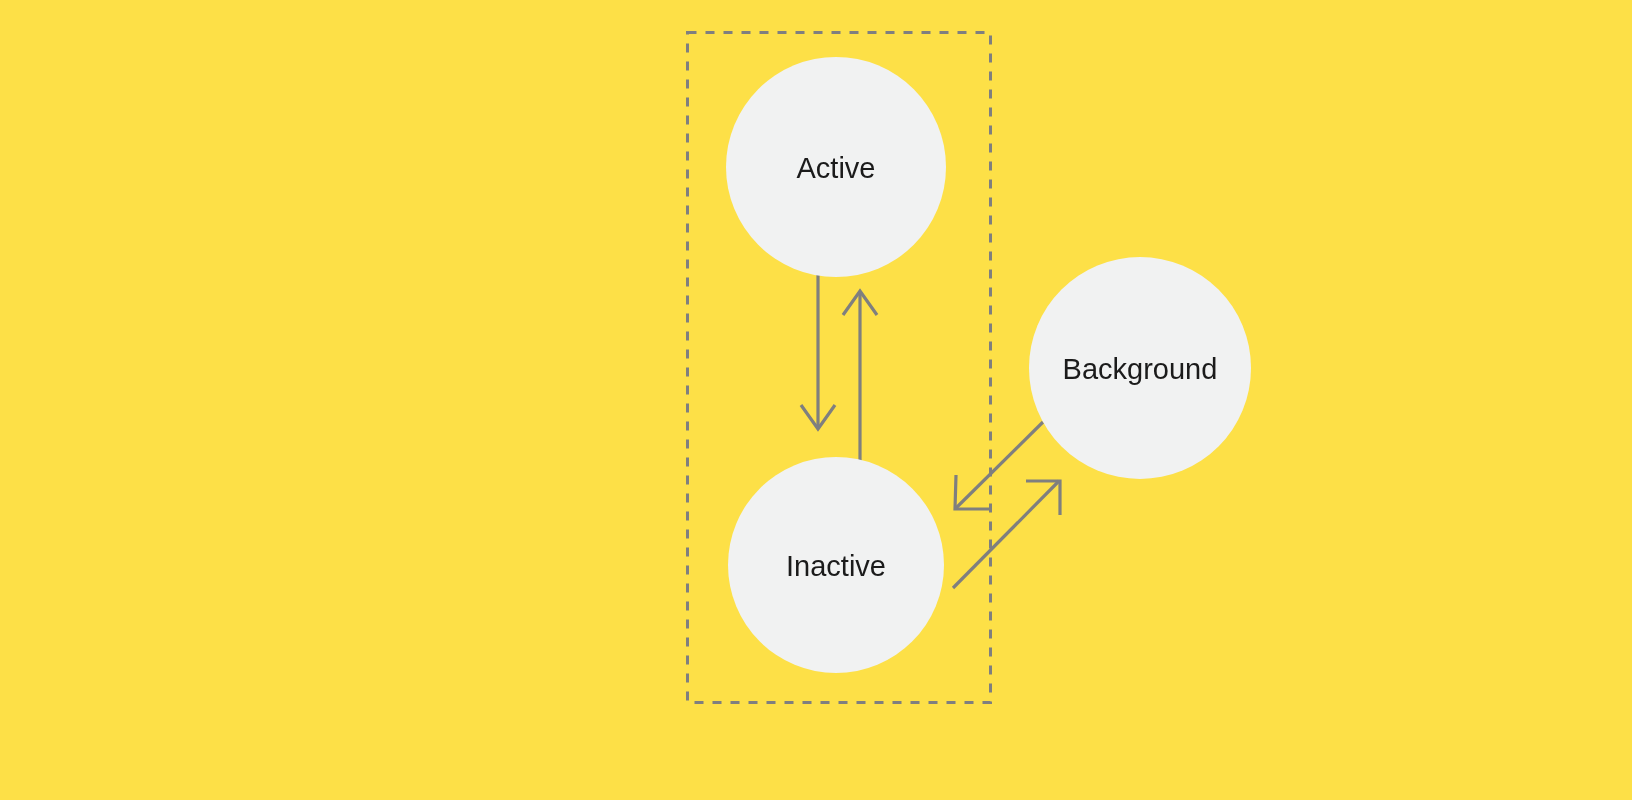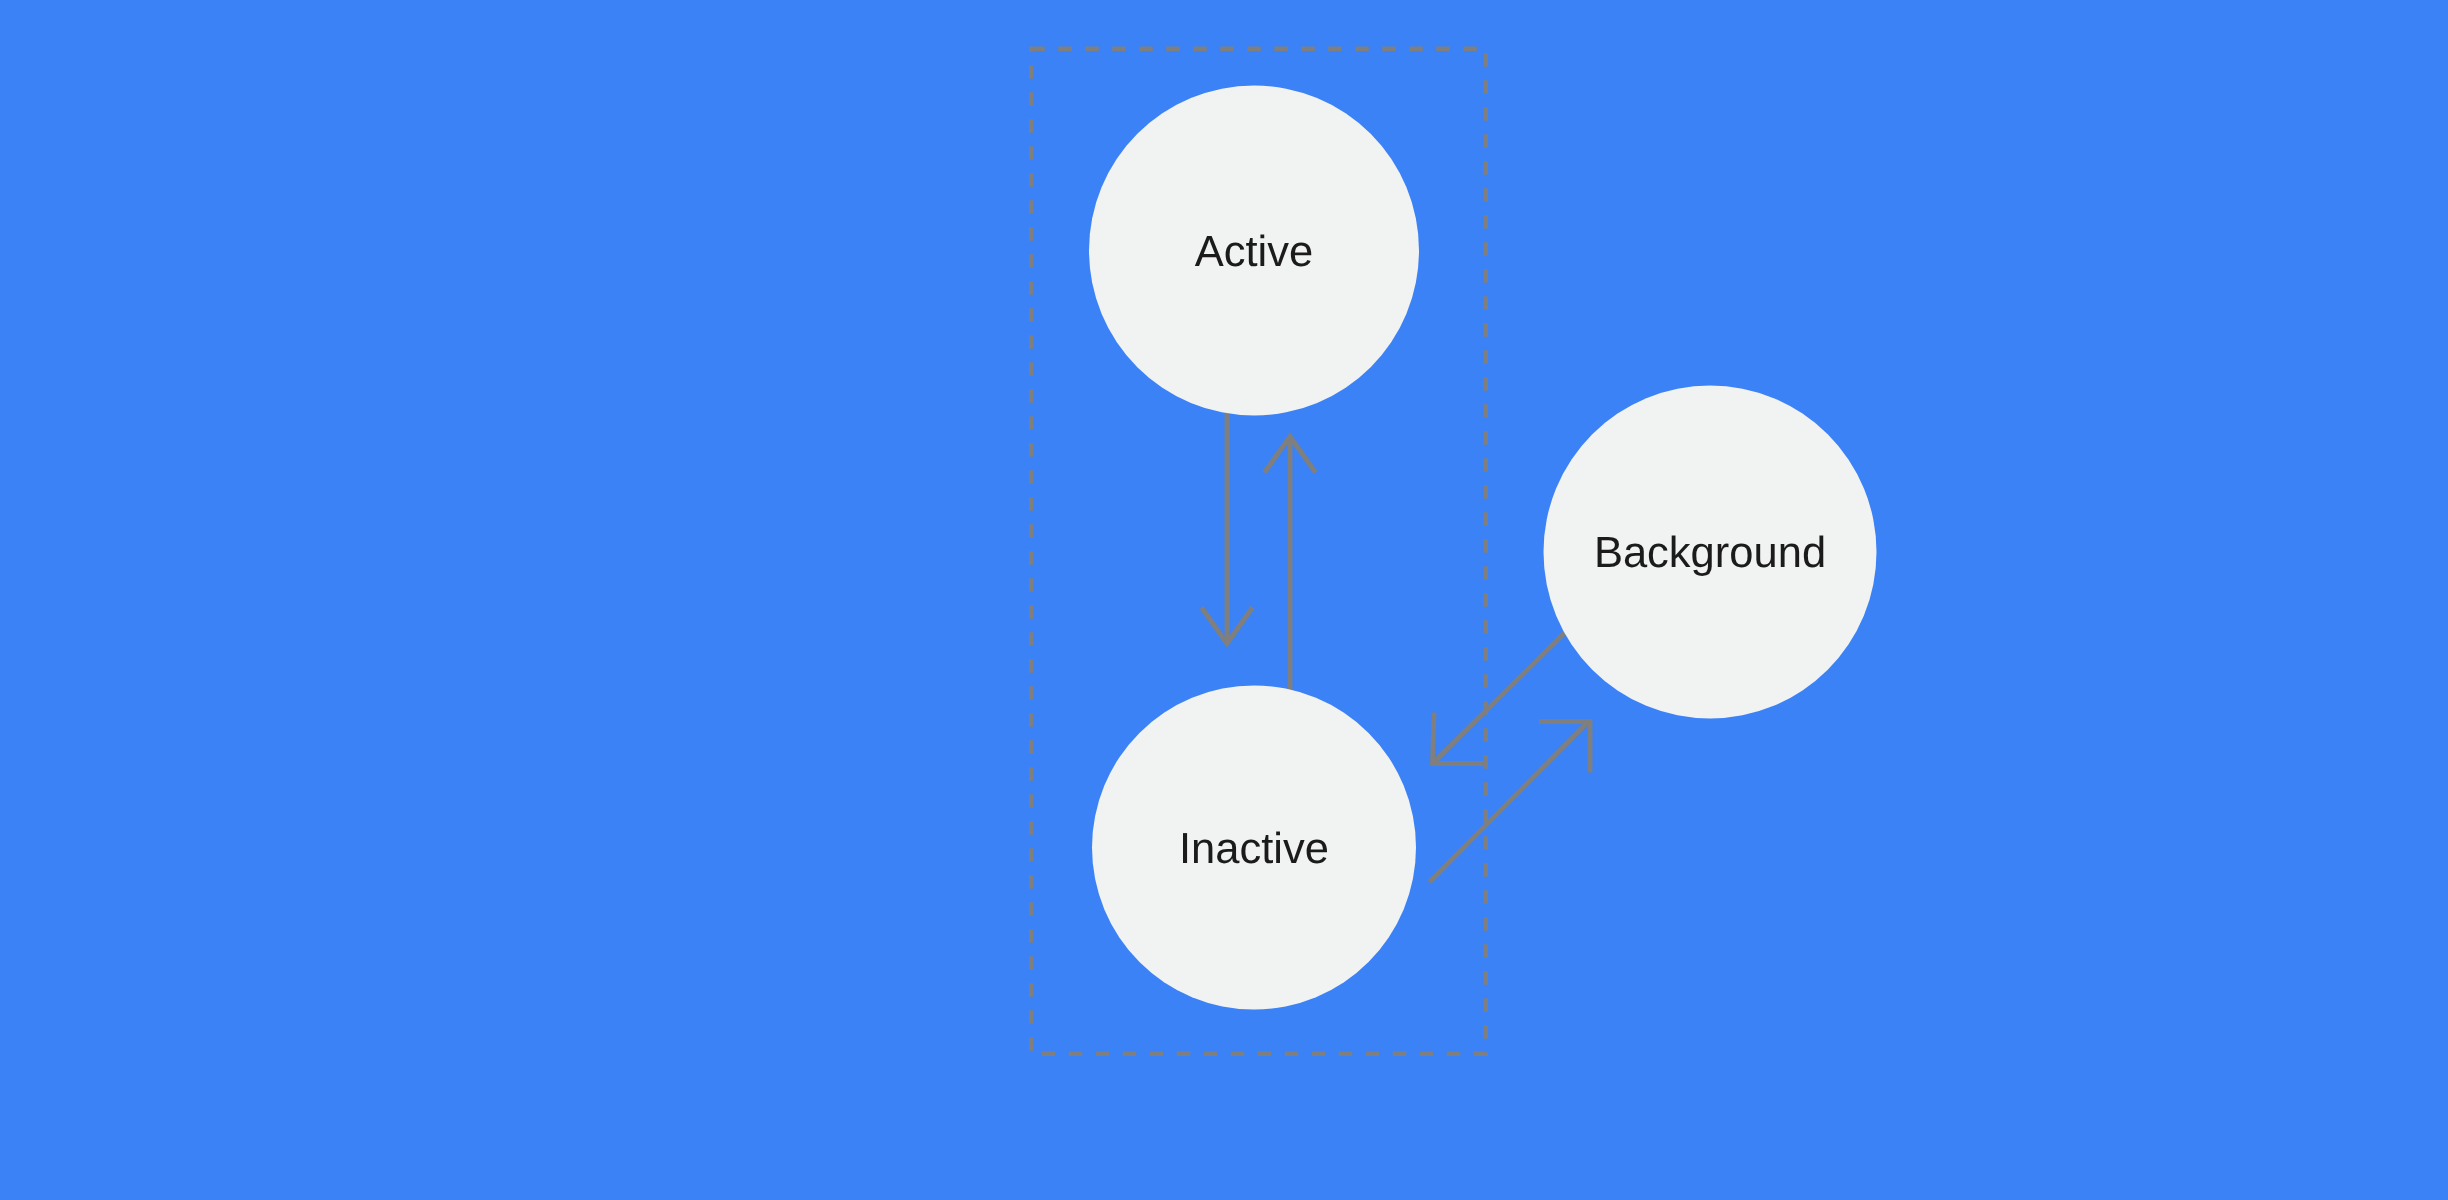--- a/index.html
+++ b/index.html
@@ -11,21 +11,21 @@
   body {
     width: 1632px;
     height: 800px;
     overflow: hidden;
     font-family: "Liberation Sans", sans-serif;
   }
   #diagram-root {
     position: relative;
     width: 1632px;
     height: 800px;
-    background: #3b82f6;
+    background: #fde047;
   }
   #diagram-svg {
     position: absolute;
     top: 0;
     left: 0;
     width: 1632px;
     height: 800px;
     display: block;
   }
   .node-label {

